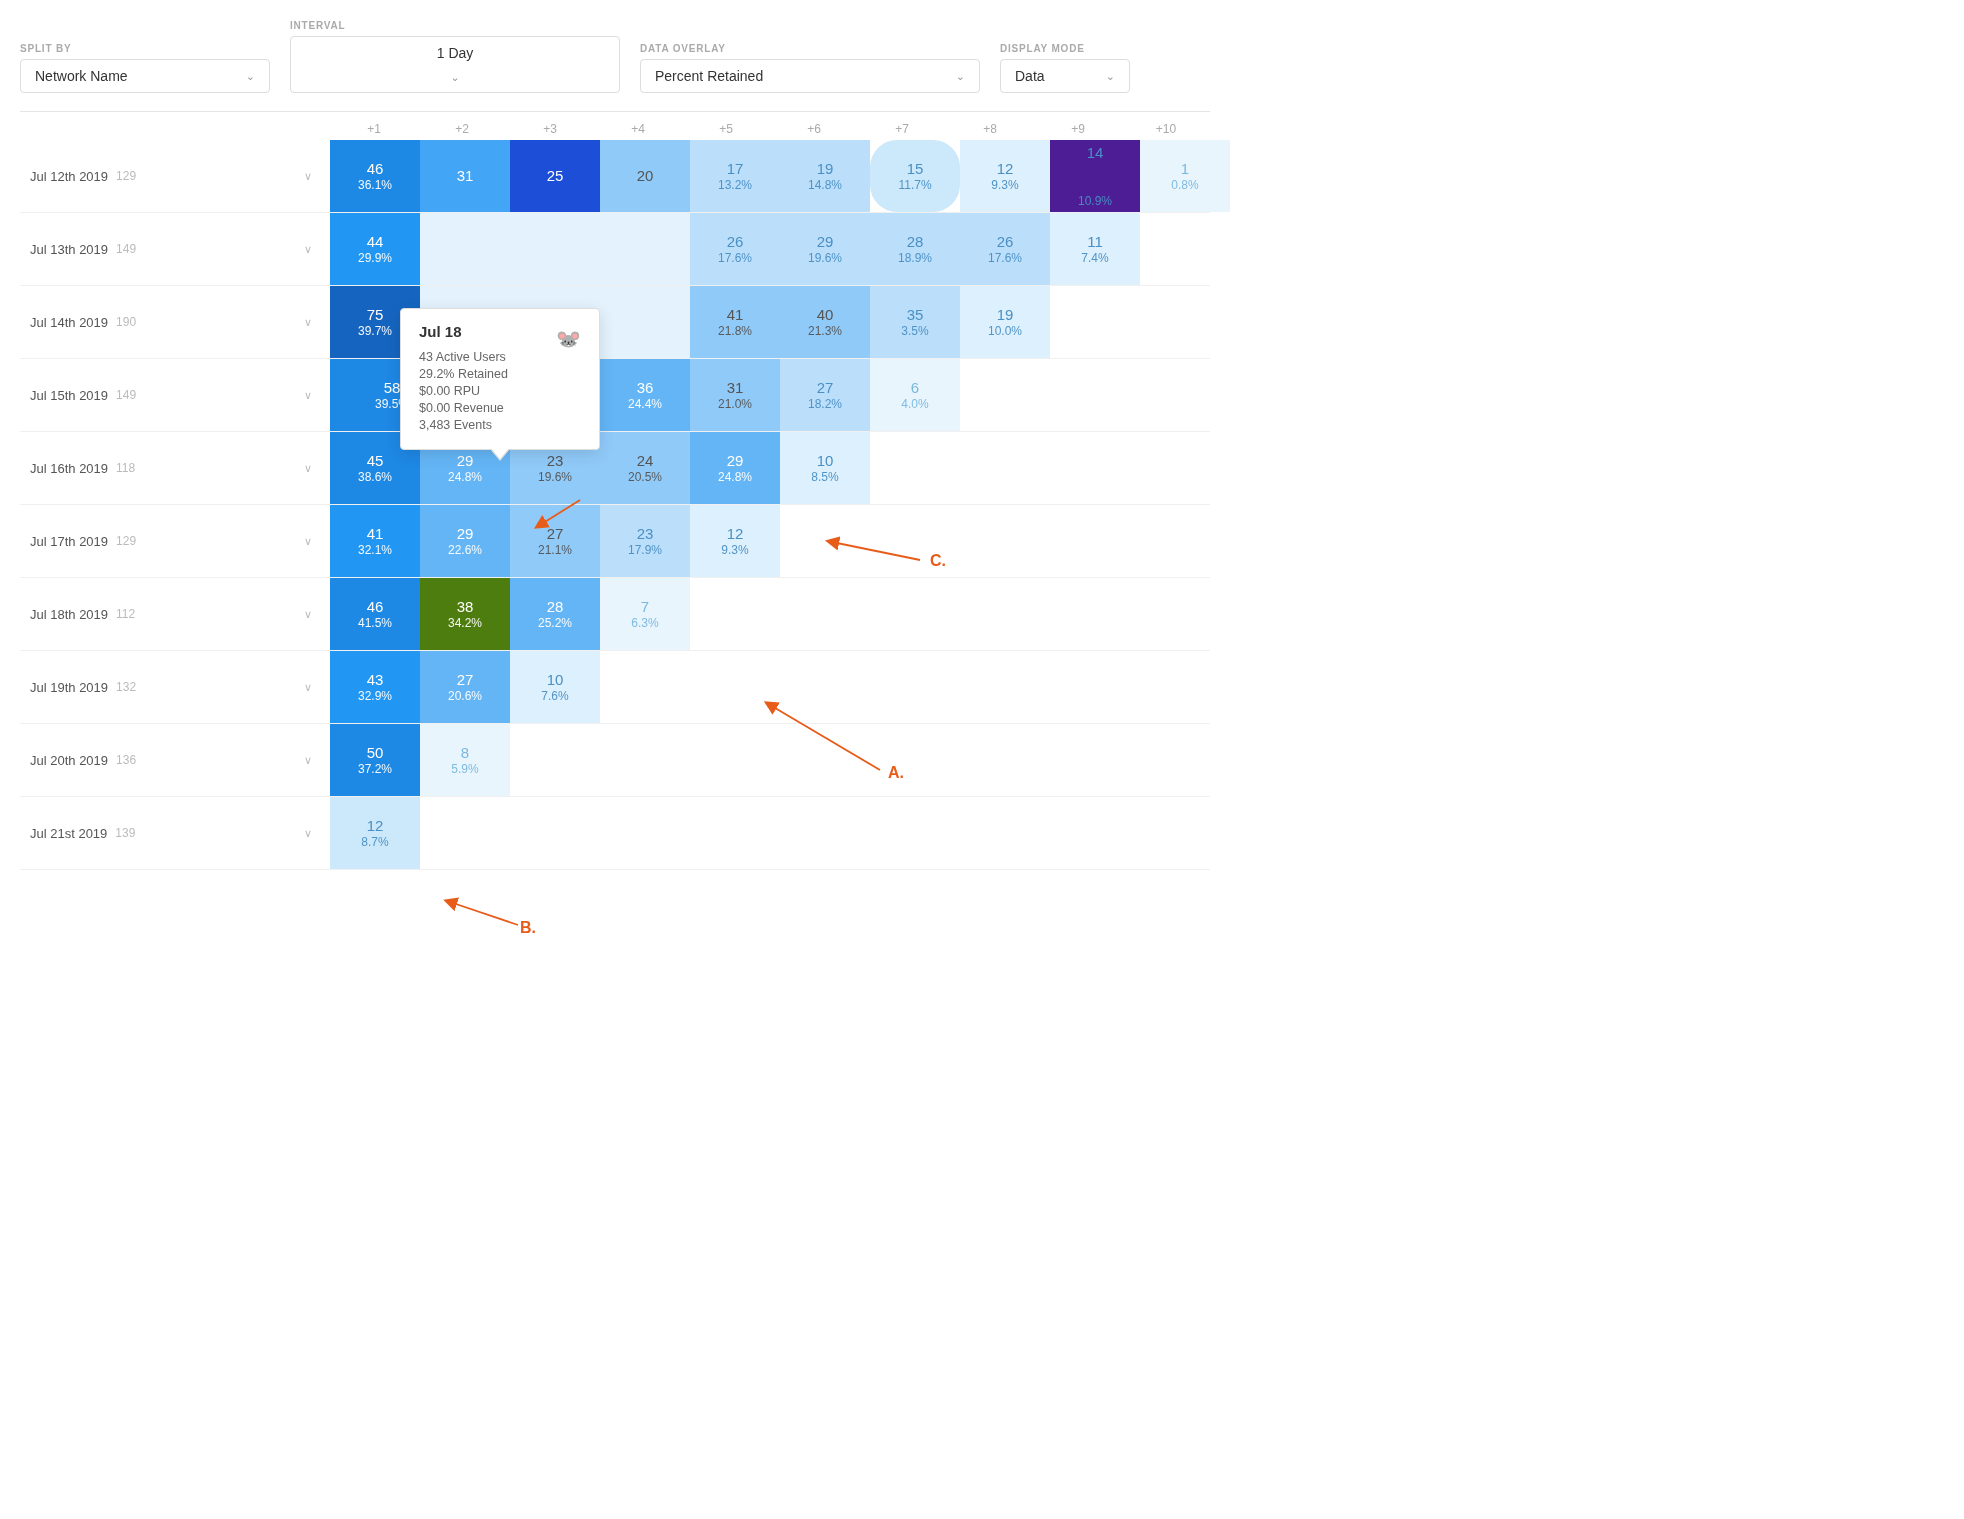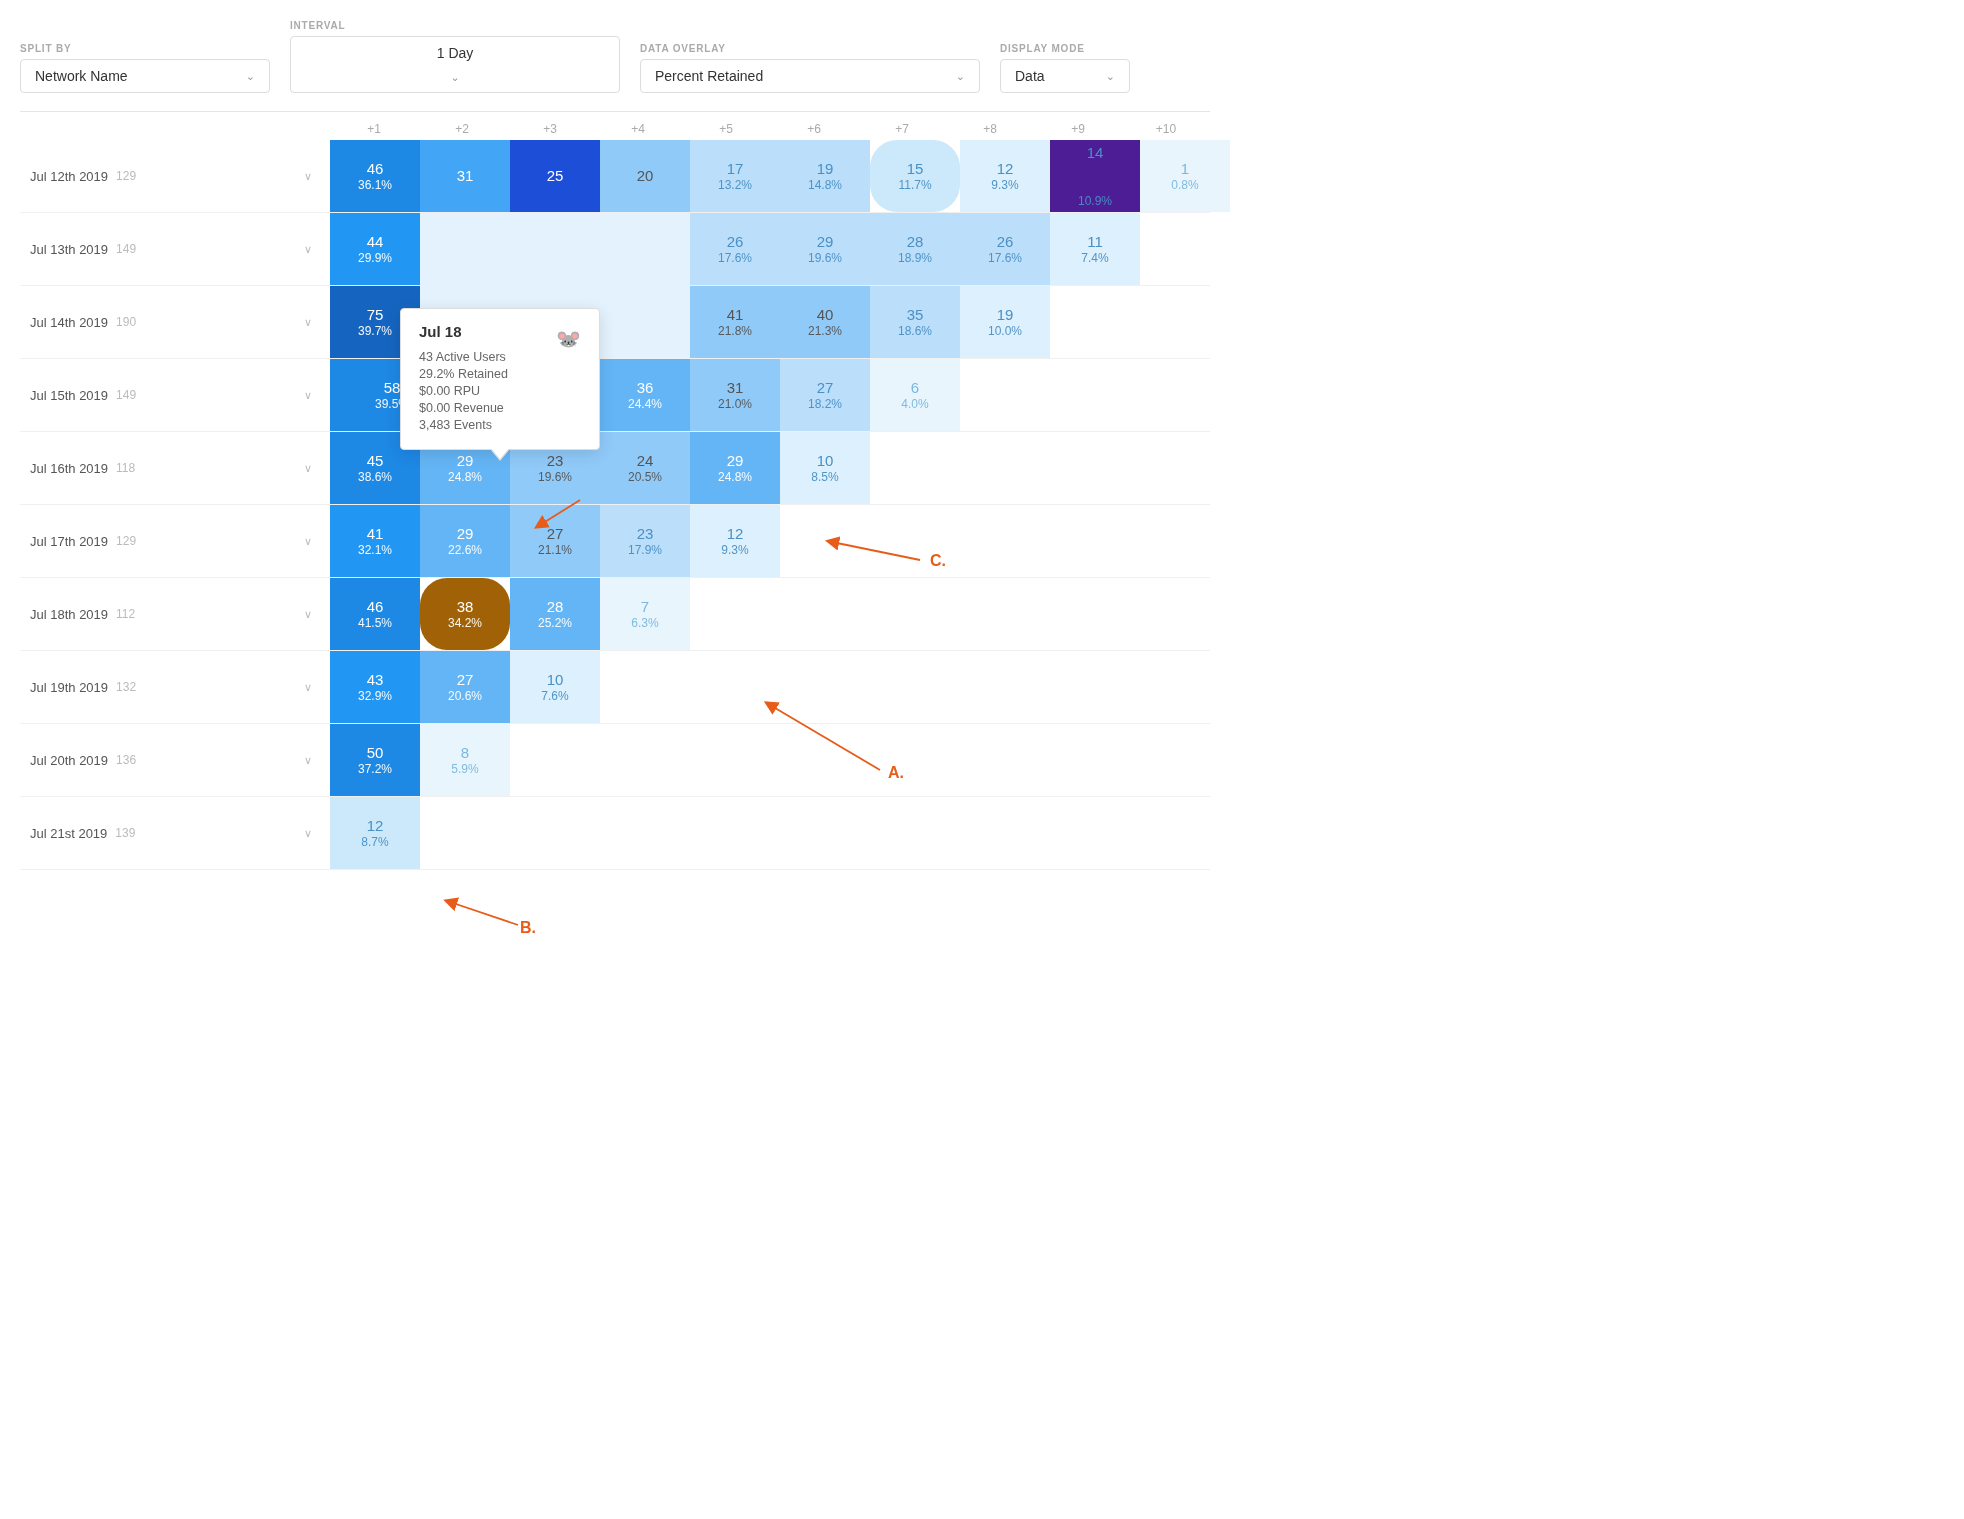--- a/index.html
+++ b/index.html
@@ -353,21 +353,21 @@
             <div class="cell" style="background: rgb(144, 202, 249); color: rgb(85, 85, 85);">
               <span class="cell-num">41</span>
               <span class="cell-pct">21.8%</span>
             </div>
             <div class="cell" style="background: rgb(144, 202, 249); color: rgb(85, 85, 85);">
               <span class="cell-num">40</span>
               <span class="cell-pct">21.3%</span>
             </div>
             <div class="cell" style="background: rgb(187, 222, 251); color: rgb(74, 144, 196);">
               <span class="cell-num">35</span>
-              <span class="cell-pct">18.6%</span>
+              <span class="cell-pct">3.5%</span>
             </div>
             <div class="cell" style="background: rgb(221, 240, 253); color: rgb(74, 144, 196);">
               <span class="cell-num">19</span>
               <span class="cell-pct">10.0%</span>
             </div>
             <div class="cell" style="background: transparent; color: transparent;"></div>
             <div class="cell" style="background: transparent; color: transparent;"></div>
           </div>
         </div>
         <div class="data-row">
@@ -485,21 +485,21 @@
           <div class="row-label">
             <span class="row-date">Jul 18th 2019</span>
             <span class="row-count">112</span>
             <span class="row-chevron">∨</span>
           </div>
           <div class="cells">
             <div class="cell" style="background: rgb(30, 136, 229); color: rgb(255, 255, 255);">
               <span class="cell-num">46</span>
               <span class="cell-pct">41.5%</span>
             </div>
-            <div class="cell" style="background: #a16207; color: rgb(255, 255, 255); border-radius: 27px;">
+            <div class="cell" style="background: #4d7c0f; color: rgb(255, 255, 255);">
               <span class="cell-num">38</span>
               <span class="cell-pct">34.2%</span>
             </div>
             <div class="cell" style="background: rgb(100, 181, 246); color: rgb(255, 255, 255);">
               <span class="cell-num">28</span>
               <span class="cell-pct">25.2%</span>
             </div>
             <div class="cell" style="background: rgb(232, 245, 253); color: rgb(122, 184, 223);">
               <span class="cell-num">7</span>
               <span class="cell-pct">6.3%</span>

